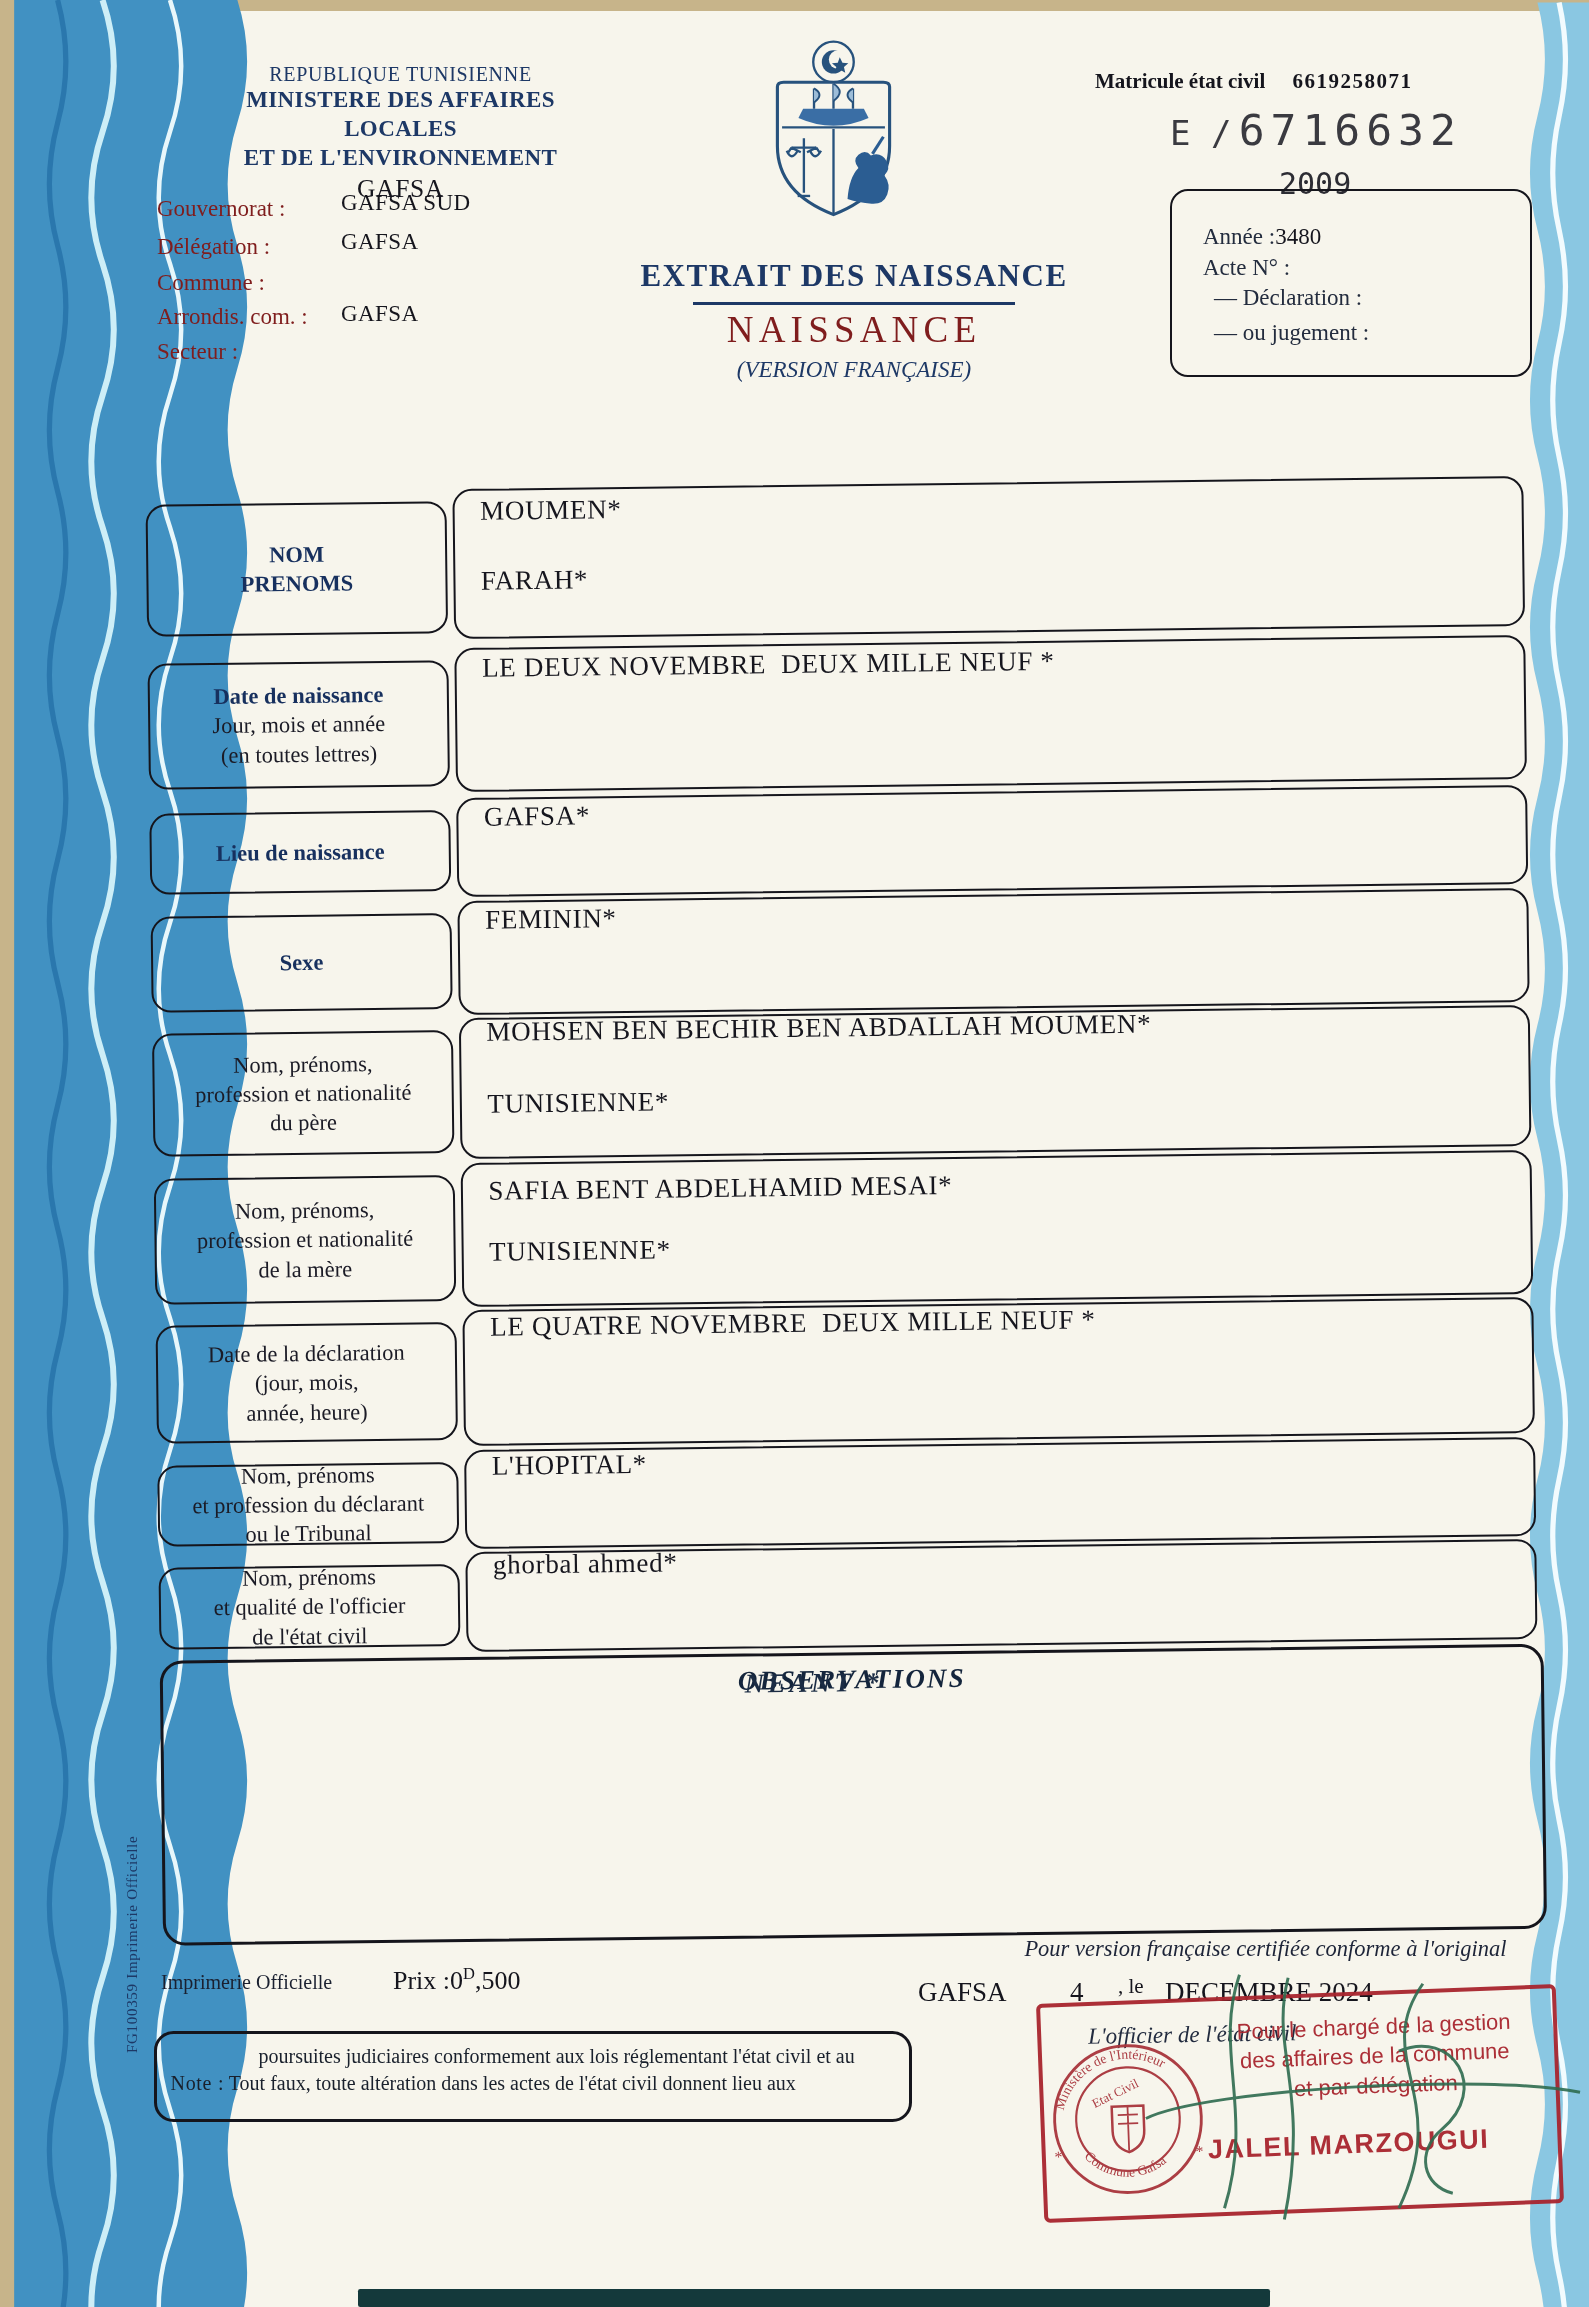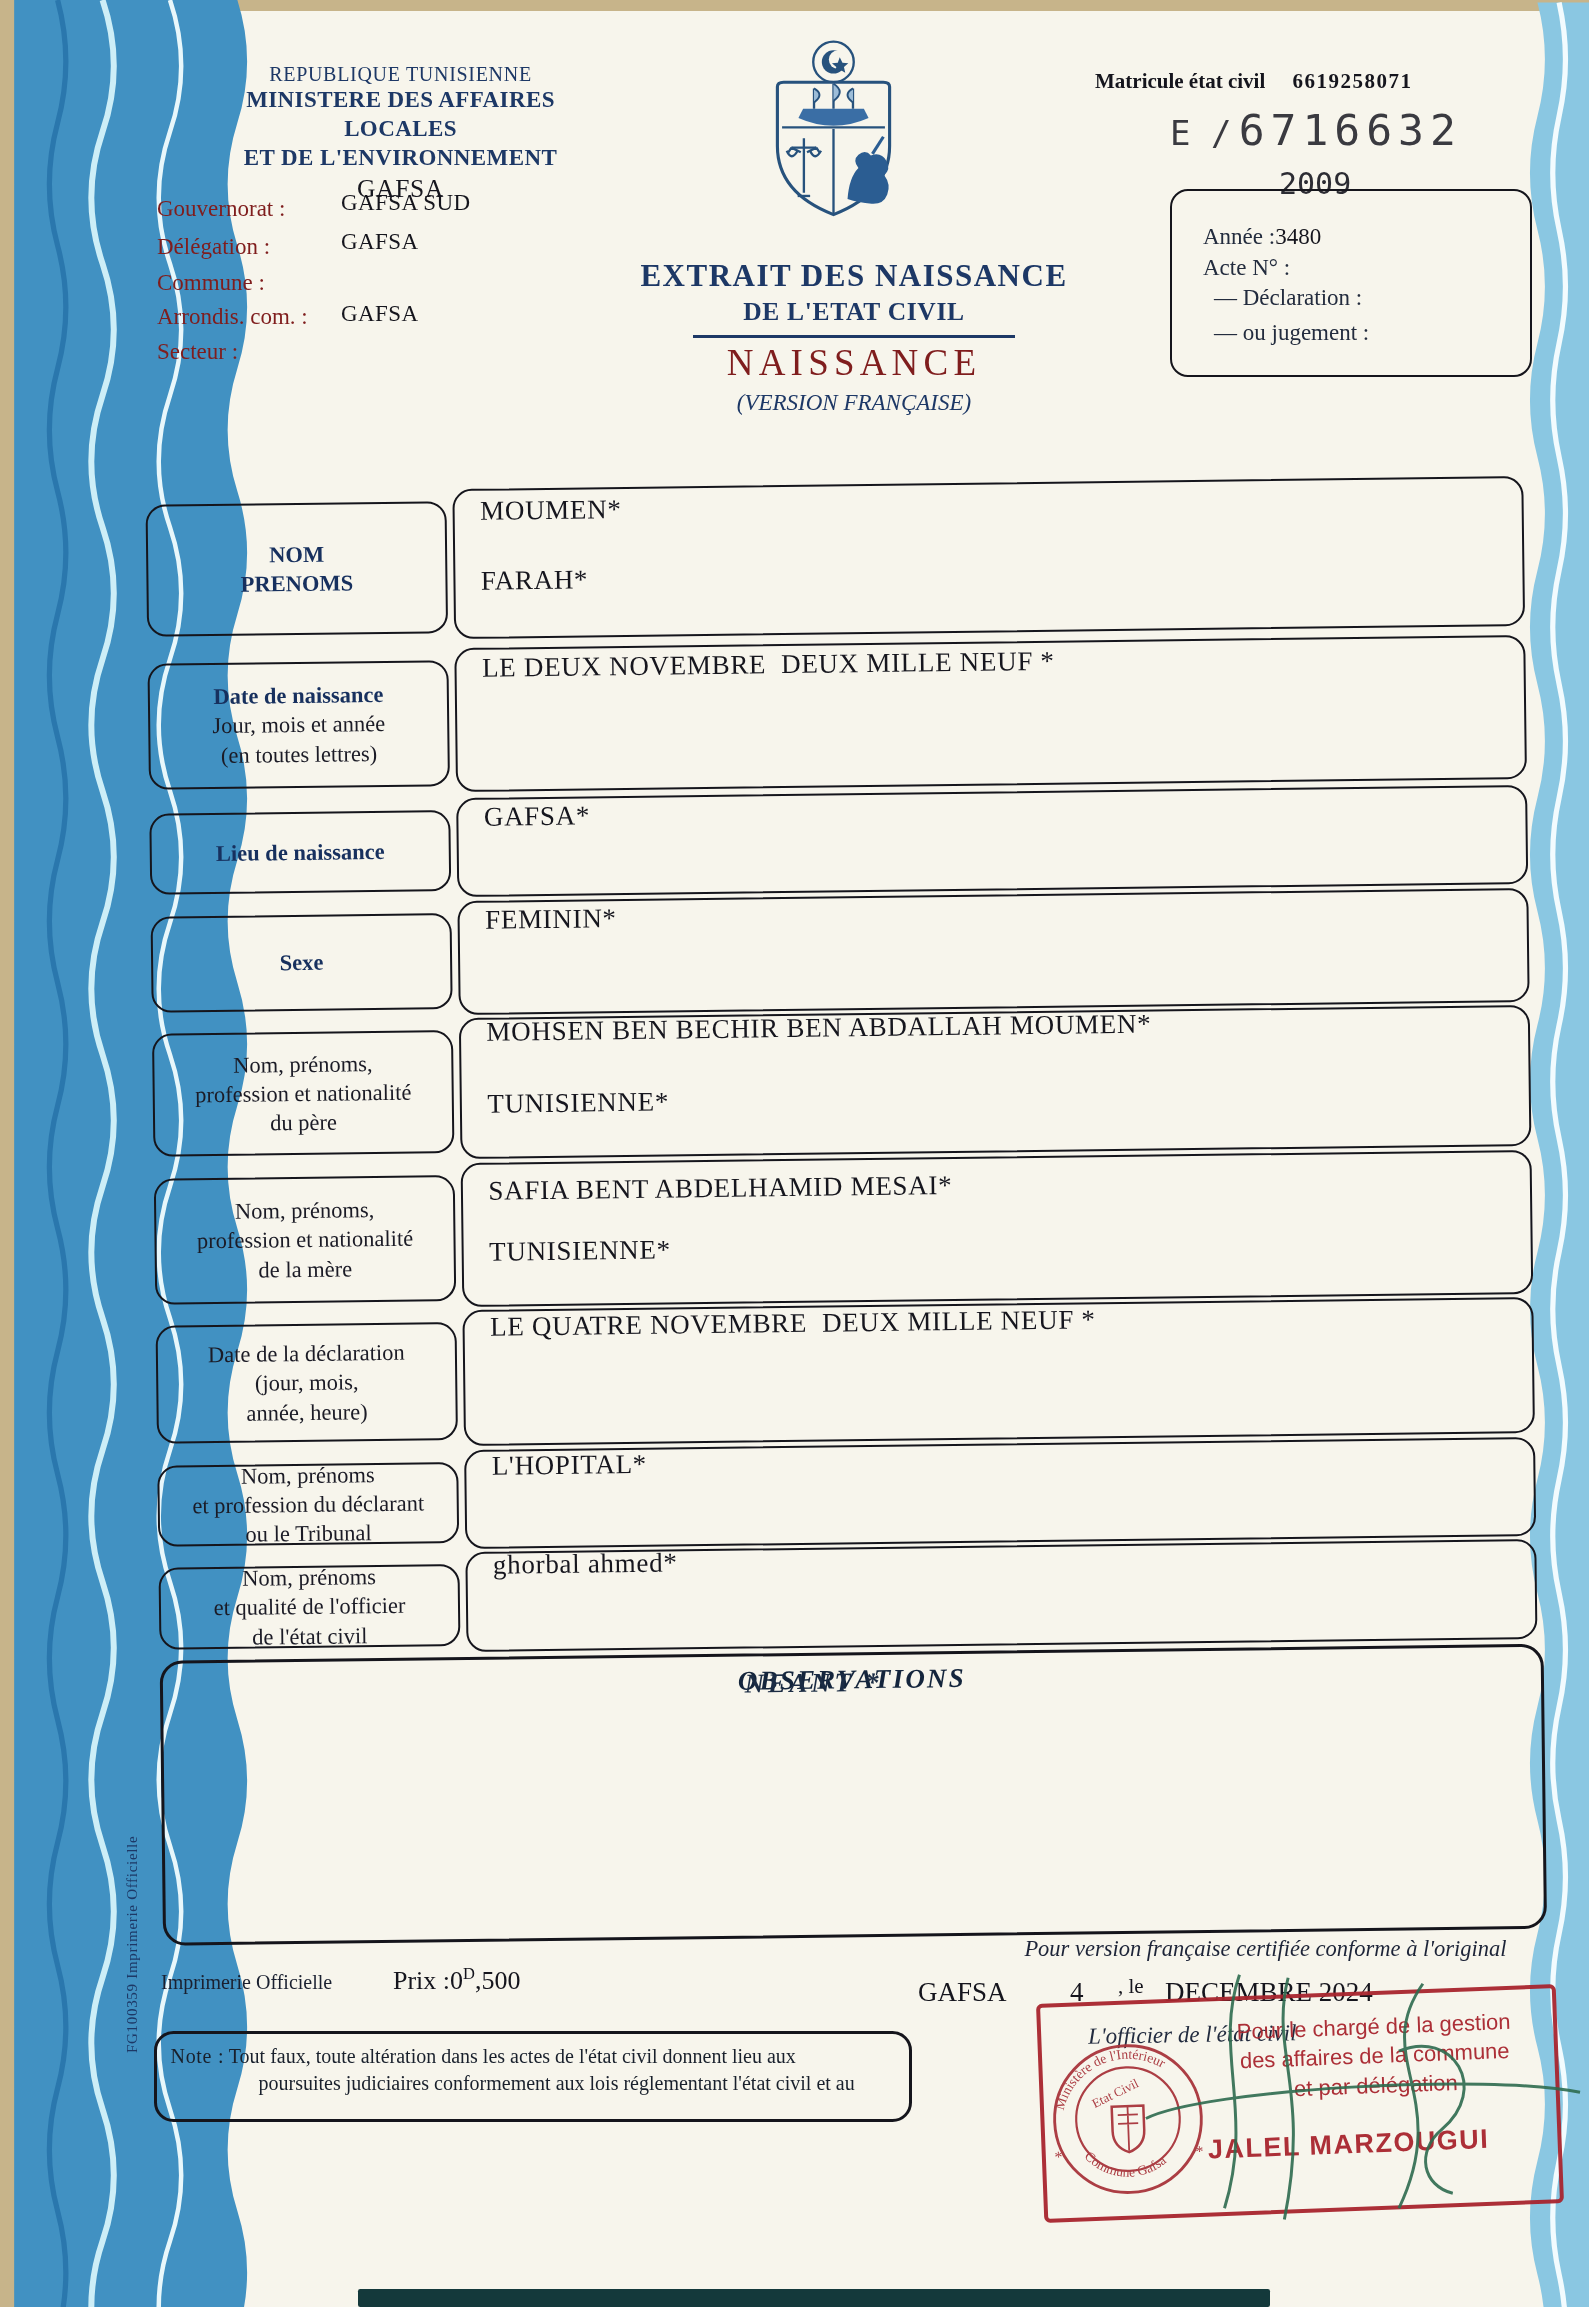--- a/index.html
+++ b/index.html
@@ -128,21 +128,20 @@
     <path d="M40 146 q6 14 14 0 M70 146 q6 14 14 0"></path>
     <path d="M46 142 l-4 6 M46 142 l12 6 M78 142 l4 6 M78 142 l-12 6"></path>
     <path d="M54 204 H70"></path>
   </g>
   <path d="M118 208 q2 -28 14 -40 q-8 -10 0 -17 q9 -7 16 1 q13 -5 20 7 q6 11 -3 18 q9 12 4 25 q-5 13 -20 12 q-17 -1 -31 -6 Z" fill="#2b5d92"></path>
   <path d="M150 150 l14 -22" stroke="#2b5d92" stroke-width="4"></path>
 </svg>
 
 <div class="title">
   <div class="t1">EXTRAIT DES NAISSANCE</div>
-  <div class="t2">DE L'ETAT CIVIL</div>
   <div class="t-underline"></div>
   <div class="t3">NAISSANCE</div>
   <div class="t4">(VERSION FRANÇAISE)</div>
 </div>
 
 <div class="matricule">
   <span>Matricule état civil</span>
   <span style="letter-spacing:1.5px;margin-left:22px">6619258071</span>
 </div>
 <div class="serial">
@@ -270,25 +269,25 @@
 <div class="prix">
   <span>Prix :</span><span>0</span><sup>D</sup><span>,500</span>
 </div>
 <div class="cert">Pour version française certifiée conforme à l'original</div>
 <div class="placeline" style="left:918px">GAFSA</div>
 <div class="placeline" style="left:1070px">4</div>
 <div class="placeline" style="left:1118px;font-size:21px;top:1974px">, le</div>
 <div class="placeline" style="left:1165px">DECEMBRE 2024</div>
 
 <div class="note-box">
+  <div class="note-line note-ind">poursuites judiciaires conformement aux lois réglementant l'état civil et au</div>
   <div class="note-line">
     <span style="letter-spacing:0.7px">Note :</span>
     <span>Tout faux, toute altération dans les actes de l'état civil donnent lieu aux</span>
   </div>
-  <div class="note-line note-ind">poursuites judiciaires conformement aux lois réglementant l'état civil et au</div>
 </div>
 
 <div class="side-code">FG100359  Imprimerie Officielle</div>
 
 <div class="officer-line">L'officier de l'état civil</div>
 
 <div class="stamp">
   <svg class="abs" style="left:-10.5px;top:21px" width="187" height="187" viewBox="0 0 260 260">
     <defs>
       <path id="sealTop" d="M 38 138 A 92 92 0 1 1 222 138"></path>

